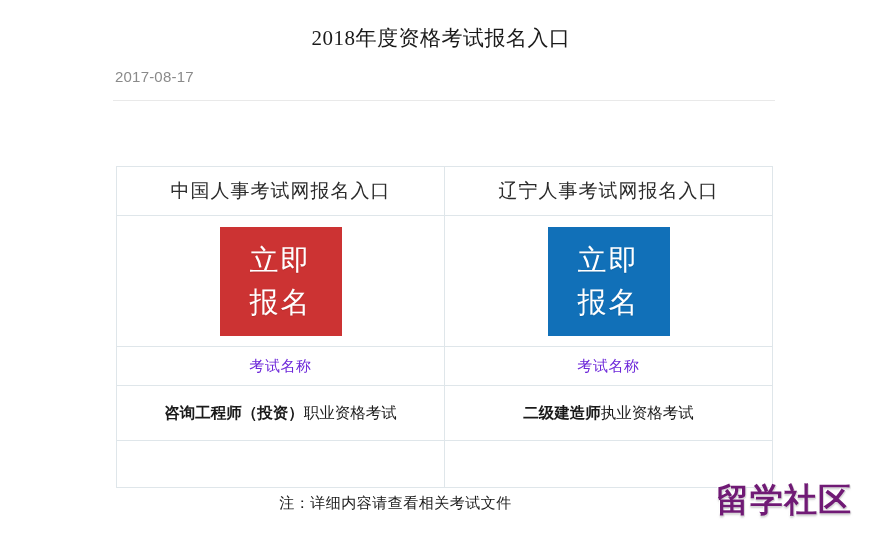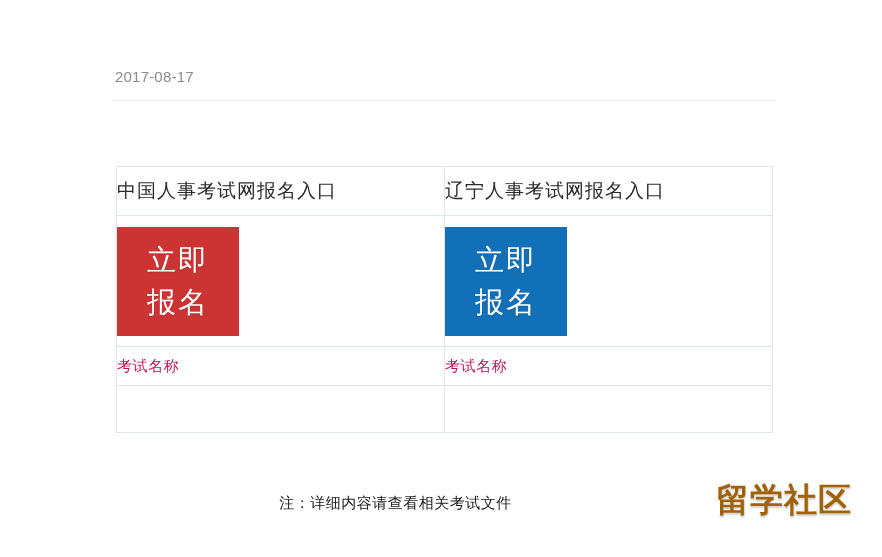--- a/index.html
+++ b/index.html
@@ -59,20 +59,21 @@
     position: absolute;
     left: 116px;
     top: 166px;
     width: 656px;
     border-collapse: collapse;
     table-layout: fixed;
   }
   .entry-table td {
     border: 1px solid #dfe6ea;
     padding: 0;
+    text-align: center;
     vertical-align: middle;
   }
   .col-half { width: 328px; }
 
   .hdr-cell {
     height: 48px;
     font-family: "Liberation Serif", "DejaVu Serif", serif;
     font-size: 19px;
     color: #2b2b2b;
     letter-spacing: 1px;
@@ -99,21 +100,21 @@
     text-shadow: 0 1px 1px rgba(0,0,0,0.12);
   }
   .signup-btn span { display: block; }
   .btn-red  { background: #cc3333; }
   .btn-blue { background: #1170b8; }
 
   .label-cell {
     height: 38px;
     font-family: "Liberation Serif", "DejaVu Serif", serif;
     font-size: 15px;
-    color: #be185d;
+    color: #6d28d9;
     letter-spacing: 0.6px;
   }
 
   .exam-cell {
     height: 54px;
     padding: 4px 10px;
     font-family: "Liberation Serif", "DejaVu Serif", serif;
     font-size: 15.5px;
     color: #1a1a1a;
     line-height: 1.42;
@@ -142,21 +143,21 @@
     top: 484px;
     width: 160px;
     height: 68px;
     pointer-events: none;
   }
   .watermark .wm-main {
     font-family: "Liberation Serif", "DejaVu Serif", serif;
     font-size: 33px;
     font-weight: bold;
     letter-spacing: 1px;
-    color: #a16207;
+    color: #701a75;
     text-shadow:
        1px 1px 0 #d9d9d9,
       -1px -1px 0 #ffffff,
        0 2px 2px rgba(170,170,170,0.55);
     line-height: 1;
   }
   .watermark .wm-sub {
     margin-top: 2px;
     font-family: "Liberation Sans", "DejaVu Sans", sans-serif;
     font-size: 15px;
@@ -167,20 +168,21 @@
        1px 1px 0 #dadada,
       -1px -1px 0 #ffffff;
     line-height: 1;
   }
 </style>
 </head>
 <body>
 
 <div class="page">
 
+  <div class="page-title">2018年度资格考试报名入口</div>
 
   <div class="date-line">2017-08-17</div>
 
   <div class="header-divider"></div>
 
   <table class="entry-table">
     <colgroup>
       <col class="col-half">
       <col class="col-half">
     </colgroup>
@@ -201,20 +203,24 @@
             <span>立即</span>
             <span>报名</span>
           </div>
         </td>
       </tr>
       <tr>
         <td class="label-cell">考试名称</td>
         <td class="label-cell">考试名称</td>
       </tr>
       <tr>
+        <td class="exam-cell"><span class="strong">咨询工程师（投资）</span><span>职业资格考试</span></td>
+        <td class="exam-cell"><span class="strong">二级建造师</span><span>执业资格考试</span></td>
+      </tr>
+      <tr>
         <td class="empty-cell"></td>
         <td class="empty-cell"></td>
       </tr>
     </tbody>
   </table>
 
   <div class="footer-note">注：详细内容请查看相关考试文件</div>
 
   <div class="watermark">
     <div class="wm-main">留学社区</div>

